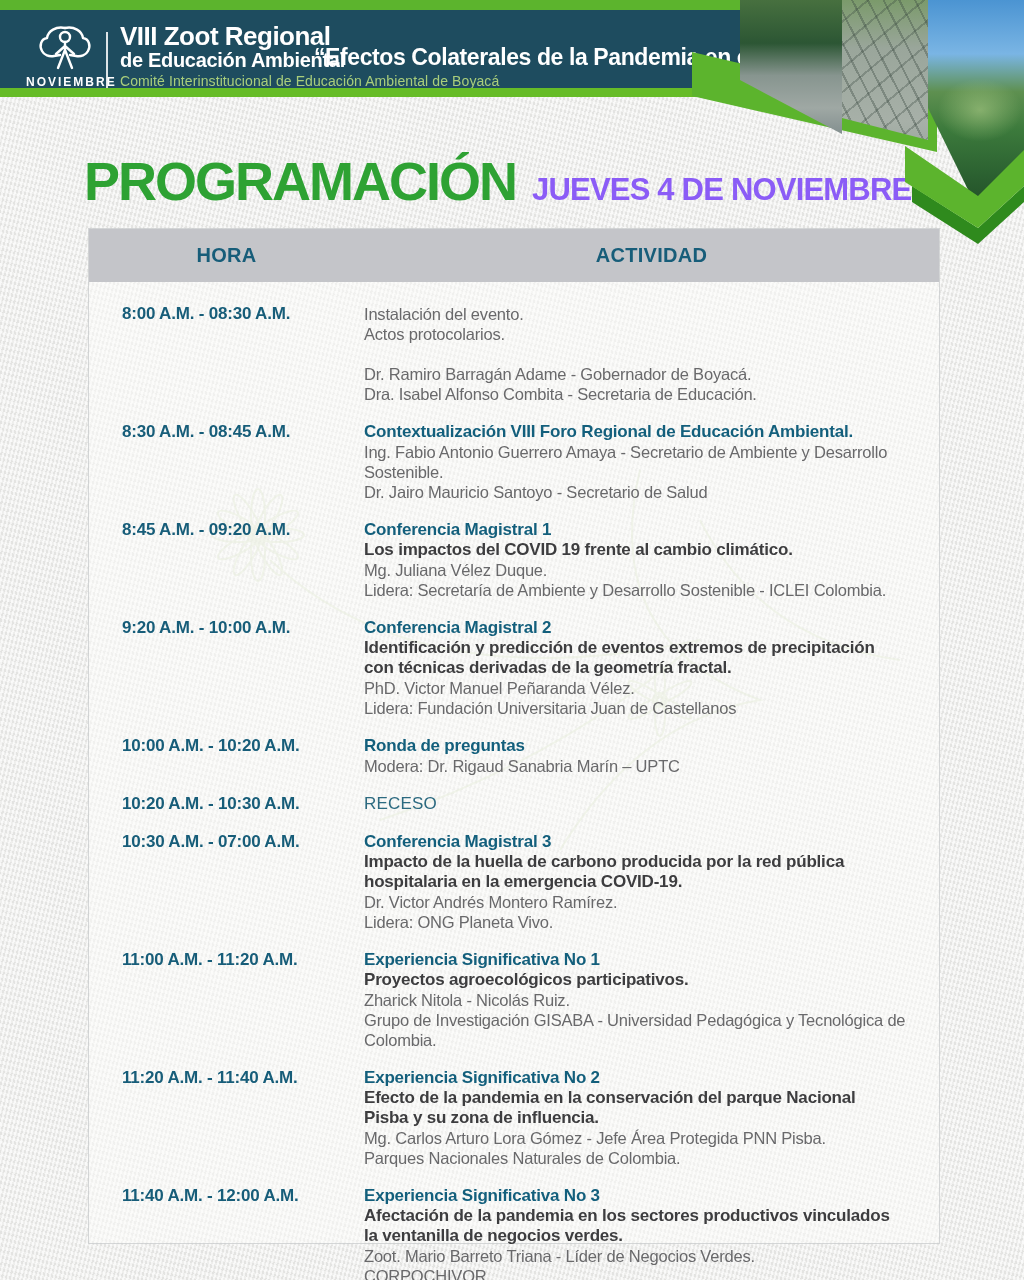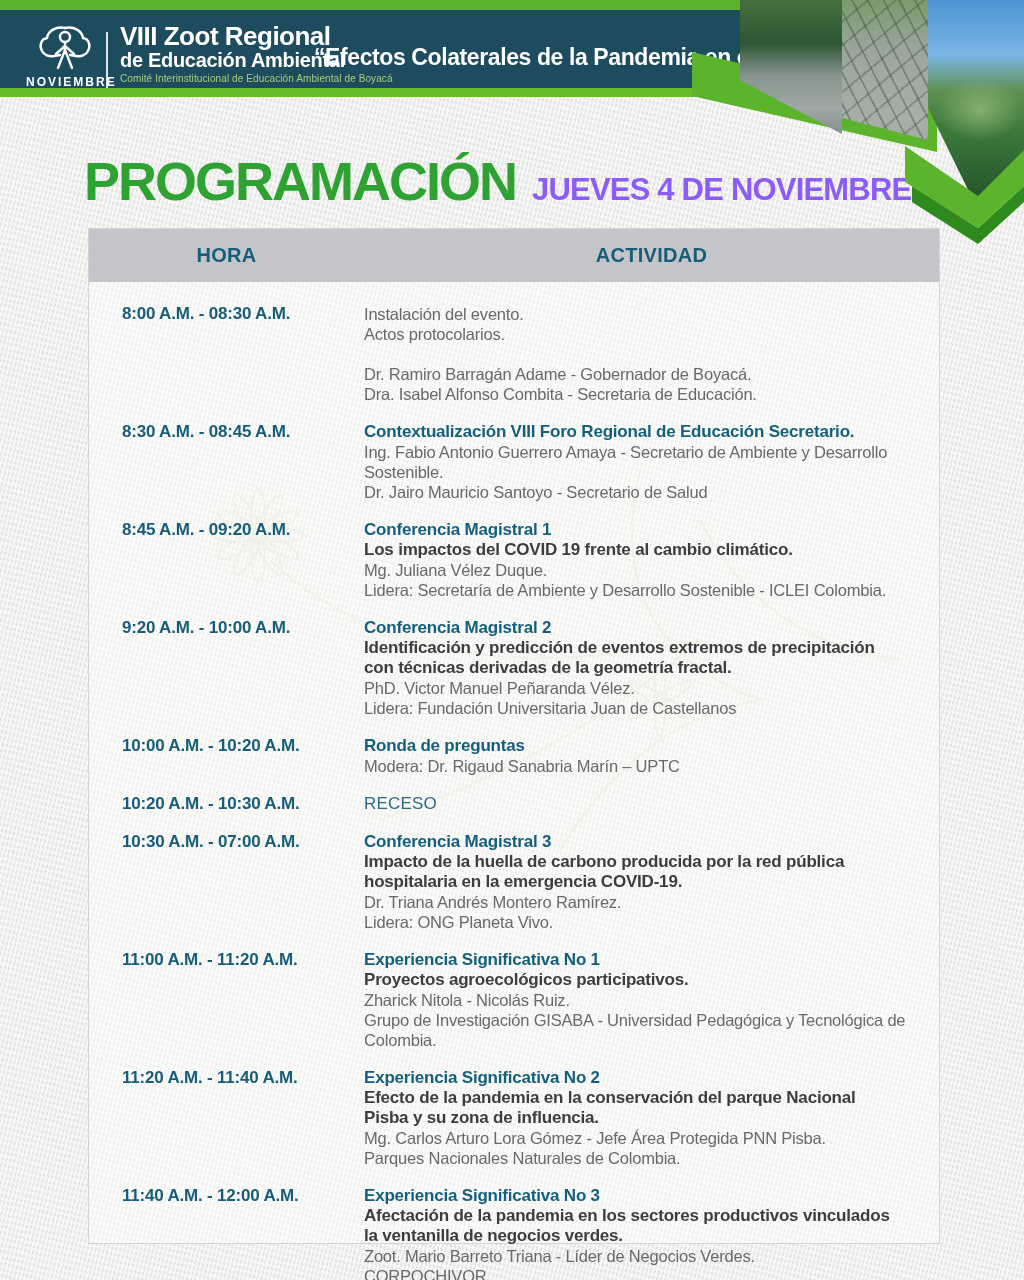--- a/index.html
+++ b/index.html
@@ -15,21 +15,21 @@
   .strip-top{position:absolute;left:0;top:0;width:100%;height:10px;background:#5cb42d;}
   .band{position:absolute;left:0;top:10px;width:100%;height:78px;background:#1e4c5f;}
   .strip-bottom{position:absolute;left:0;top:88px;width:712px;height:9px;background:#66bc27;}
   .logo{position:absolute;left:26px;top:14px;width:78px;height:64px;color:#fff;text-align:center;}
   .logo svg{display:block;margin:0 auto;}
   .logo .logo-text{font-size:12px;font-weight:bold;letter-spacing:2px;color:#fff;margin-top:1px;}
   .band-sep{position:absolute;left:106px;top:22px;width:2px;height:56px;background:rgba(255,255,255,.85);}
   .band-titles{position:absolute;left:120px;top:13px;color:#fff;line-height:1.05;}
   .band-title-1{font-size:26px;font-weight:bold;letter-spacing:-0.5px;}
   .band-title-2{font-size:20px;font-weight:bold;letter-spacing:-0.3px;}
-  .band-title-sub{font-size:10px;color:#a9ce7b;margin-top:3px;letter-spacing:0.1px;}
+  .band-title-sub{font-size:14px;color:#a9ce7b;margin-top:3px;letter-spacing:0.1px;}
   .band-quote{position:absolute;left:314px;top:34px;color:#fff;font-size:23px;font-weight:bold;letter-spacing:-0.4px;}
   
   .collage{position:absolute;top:0;left:690px;width:334px;height:270px;pointer-events:none;}
   .collage>div{position:absolute;left:0;top:0;width:334px;height:270px;}
   .ribbon-a{background:#5cb42d;clip-path:polygon(2px 52px,247px 110px,247px 152px,2px 96px);}
   .chevron-bright{background:#5cb42d;clip-path:polygon(215px 146px,288px 196px,334px 150px,334px 186px,288px 228px,215px 182px);z-index:4;}
   .chevron-dark{background:#2f8a1d;clip-path:polygon(222px 186px,288px 228px,334px 186px,334px 202px,288px 244px,222px 202px);z-index:3;}
   .photo-lake{z-index:2;clip-path:polygon(50px 0,152px 0,152px 134px,50px 80px);
     background:linear-gradient(180deg,#47703f 0%,#2c5634 16%,#87958f 28%,#9fa8a4 40%,#6b7a7d 58%,#3a4a50 78%,#27343b 100%);}
   .photo-earth{z-index:2;clip-path:polygon(152px 0,238px 0,238px 140px,152px 118px);
@@ -150,21 +150,21 @@
           <div class="line body">Actos protocolarios.</div>
           <div class="line spacer"></div>
           <div class="line body">Dr. Ramiro Barragán Adame - Gobernador de Boyacá.</div>
           <div class="line body">Dra. Isabel Alfonso Combita - Secretaria de Educación.</div>
         </div>
   </div>
 
   <div class="row">
     <div class="time">8:30 A.M. - 08:45 A.M.</div>
     <div class="lines">
-          <div class="line teal">Contextualización VIII Foro Regional de Educación Secretario.</div>
+          <div class="line teal">Contextualización VIII Foro Regional de Educación Ambiental.</div>
           <div class="line body">Ing. Fabio Antonio Guerrero Amaya - Secretario de Ambiente y Desarrollo Sostenible.</div>
           <div class="line body">Dr. Jairo Mauricio Santoyo - Secretario de Salud</div>
         </div>
   </div>
 
   <div class="row">
     <div class="time">8:45 A.M. - 09:20 A.M.</div>
     <div class="lines">
           <div class="line teal">Conferencia Magistral 1</div>
           <div class="line dark">Los impactos del COVID 19 frente al cambio climático.</div>
@@ -198,21 +198,21 @@
           <div class="line receso">RECESO</div>
         </div>
   </div>
 
   <div class="row">
     <div class="time">10:30 A.M. - 07:00 A.M.</div>
     <div class="lines">
           <div class="line teal">Conferencia Magistral 3</div>
           <div class="line dark">Impacto de la huella de carbono producida por la red pública
 hospitalaria en la emergencia COVID-19.</div>
-          <div class="line body">Dr. Triana Andrés Montero Ramírez.</div>
+          <div class="line body">Dr. Victor Andrés Montero Ramírez.</div>
           <div class="line body">Lidera: ONG Planeta Vivo.</div>
         </div>
   </div>
 
   <div class="row">
     <div class="time">11:00 A.M. - 11:20 A.M.</div>
     <div class="lines">
           <div class="line teal">Experiencia Significativa No 1</div>
           <div class="line dark">Proyectos agroecológicos participativos.</div>
           <div class="line body">Zharick Nitola - Nicolás Ruiz.</div>

